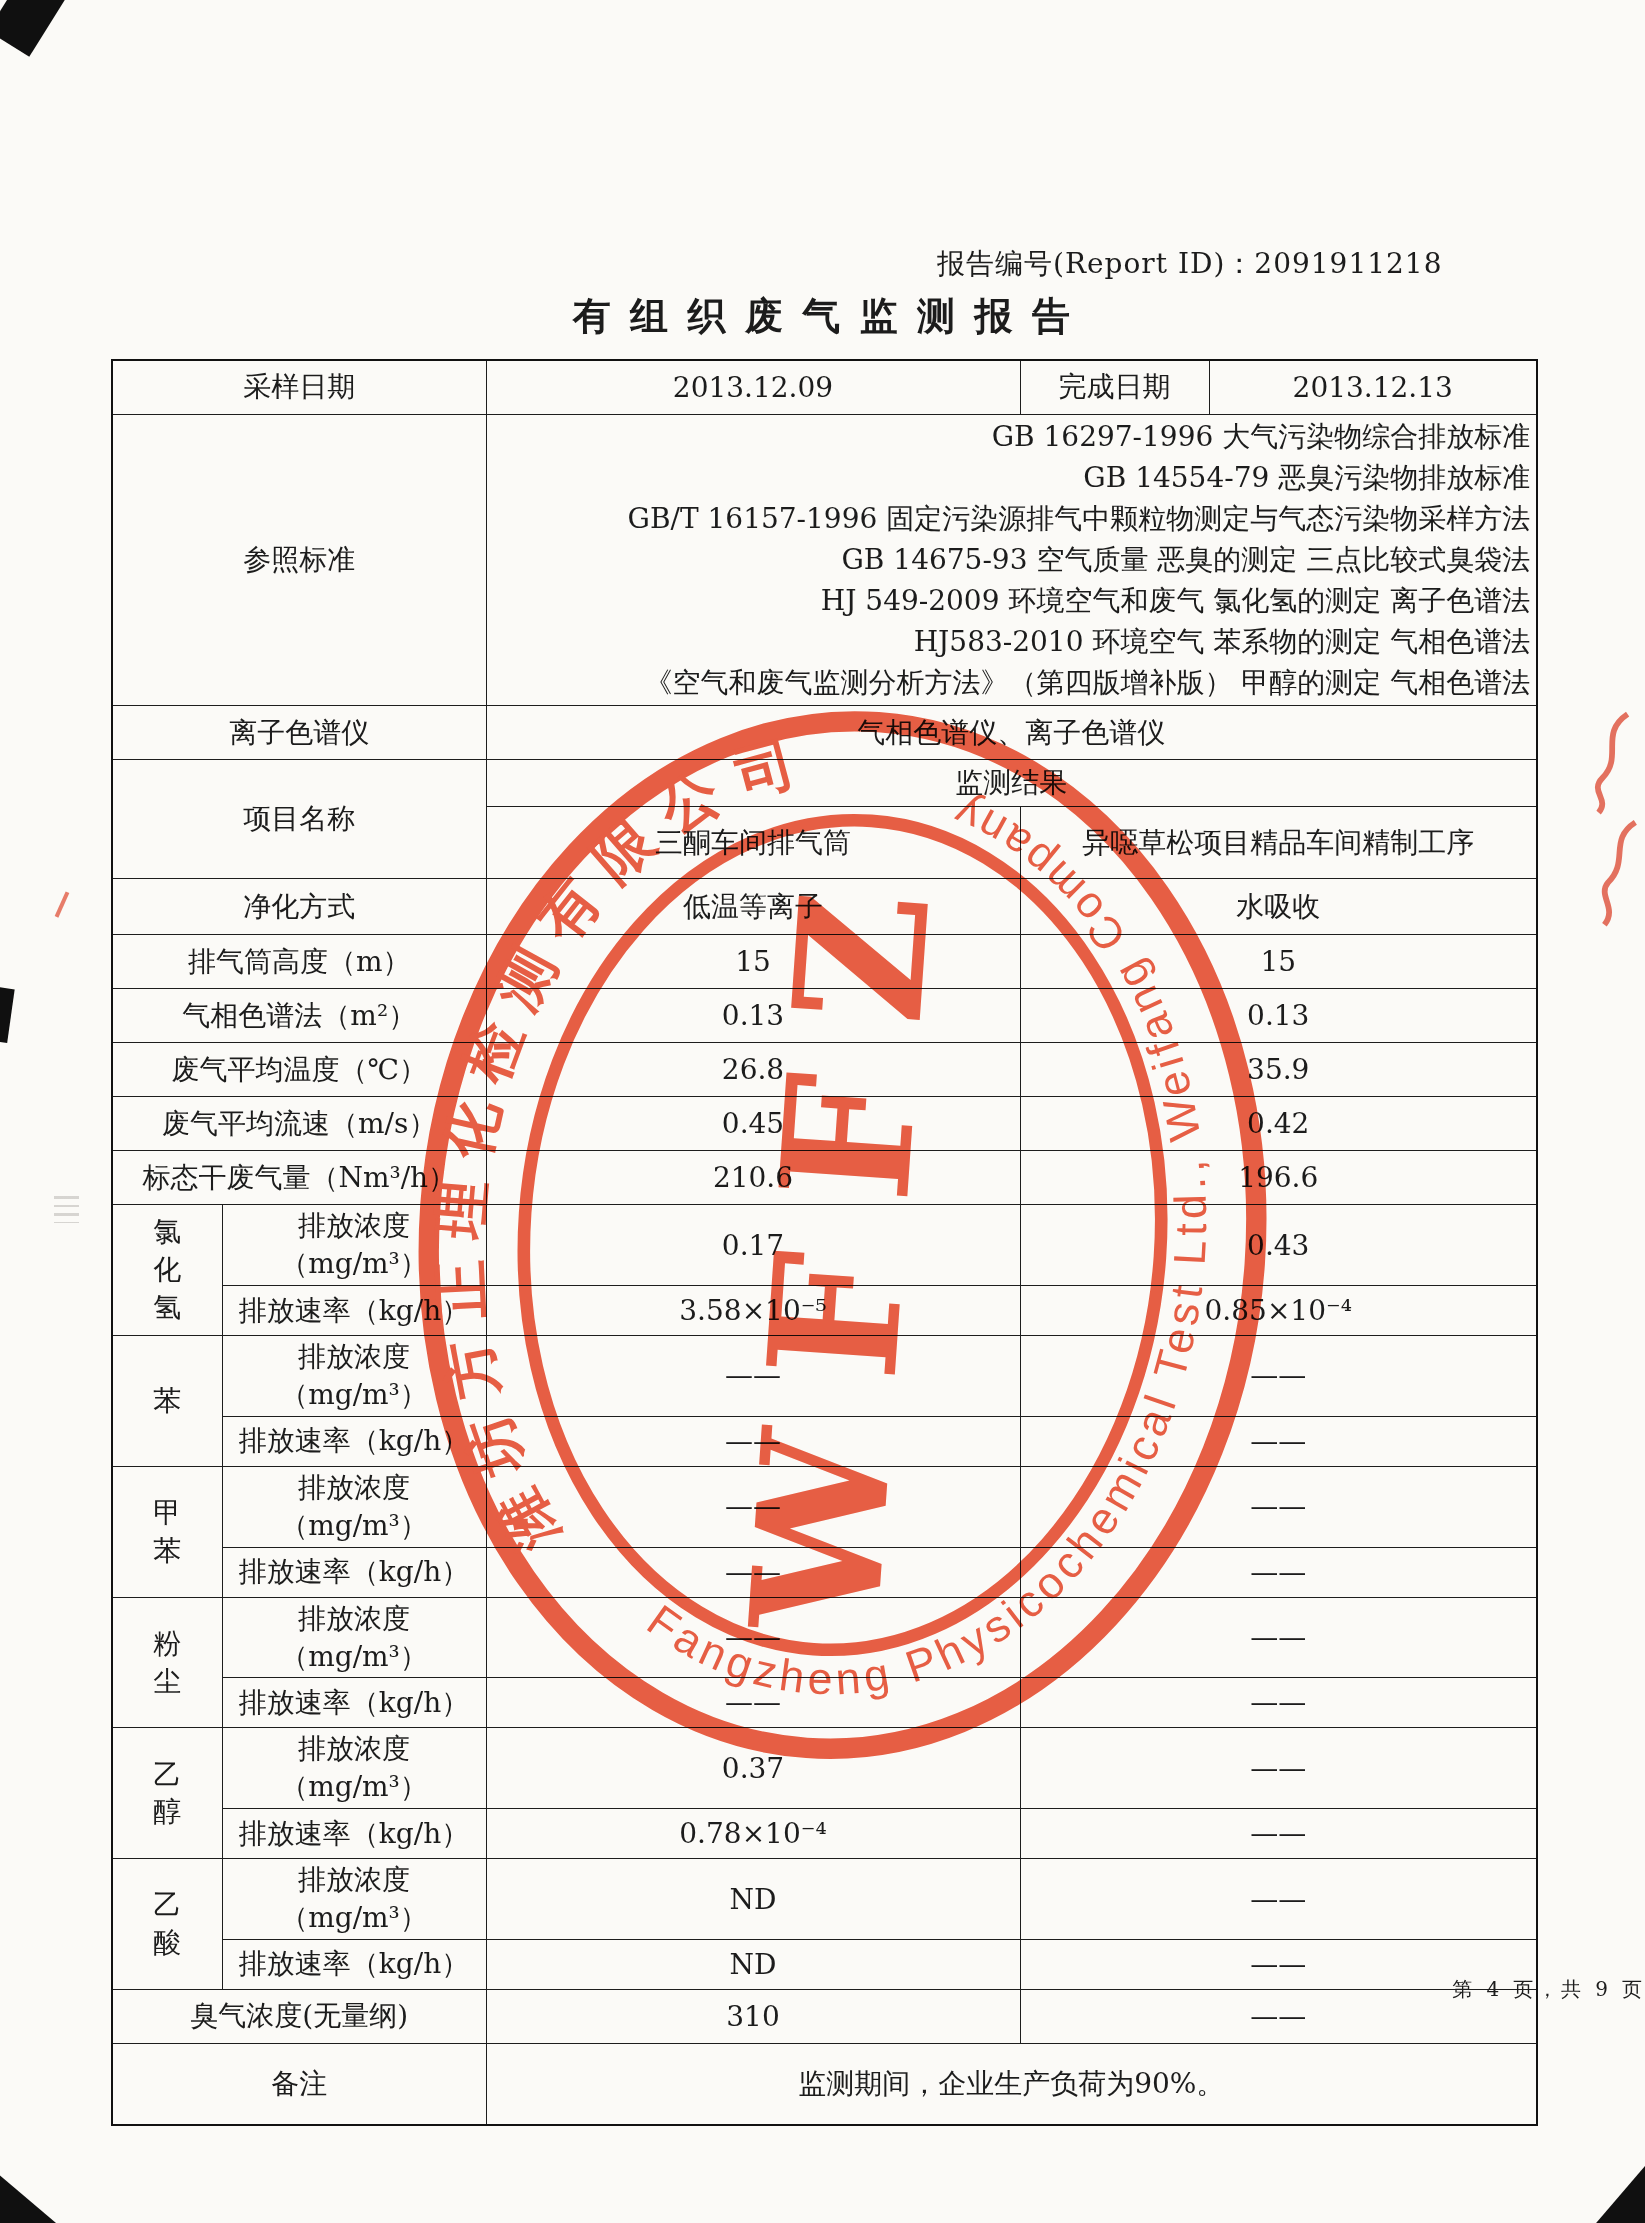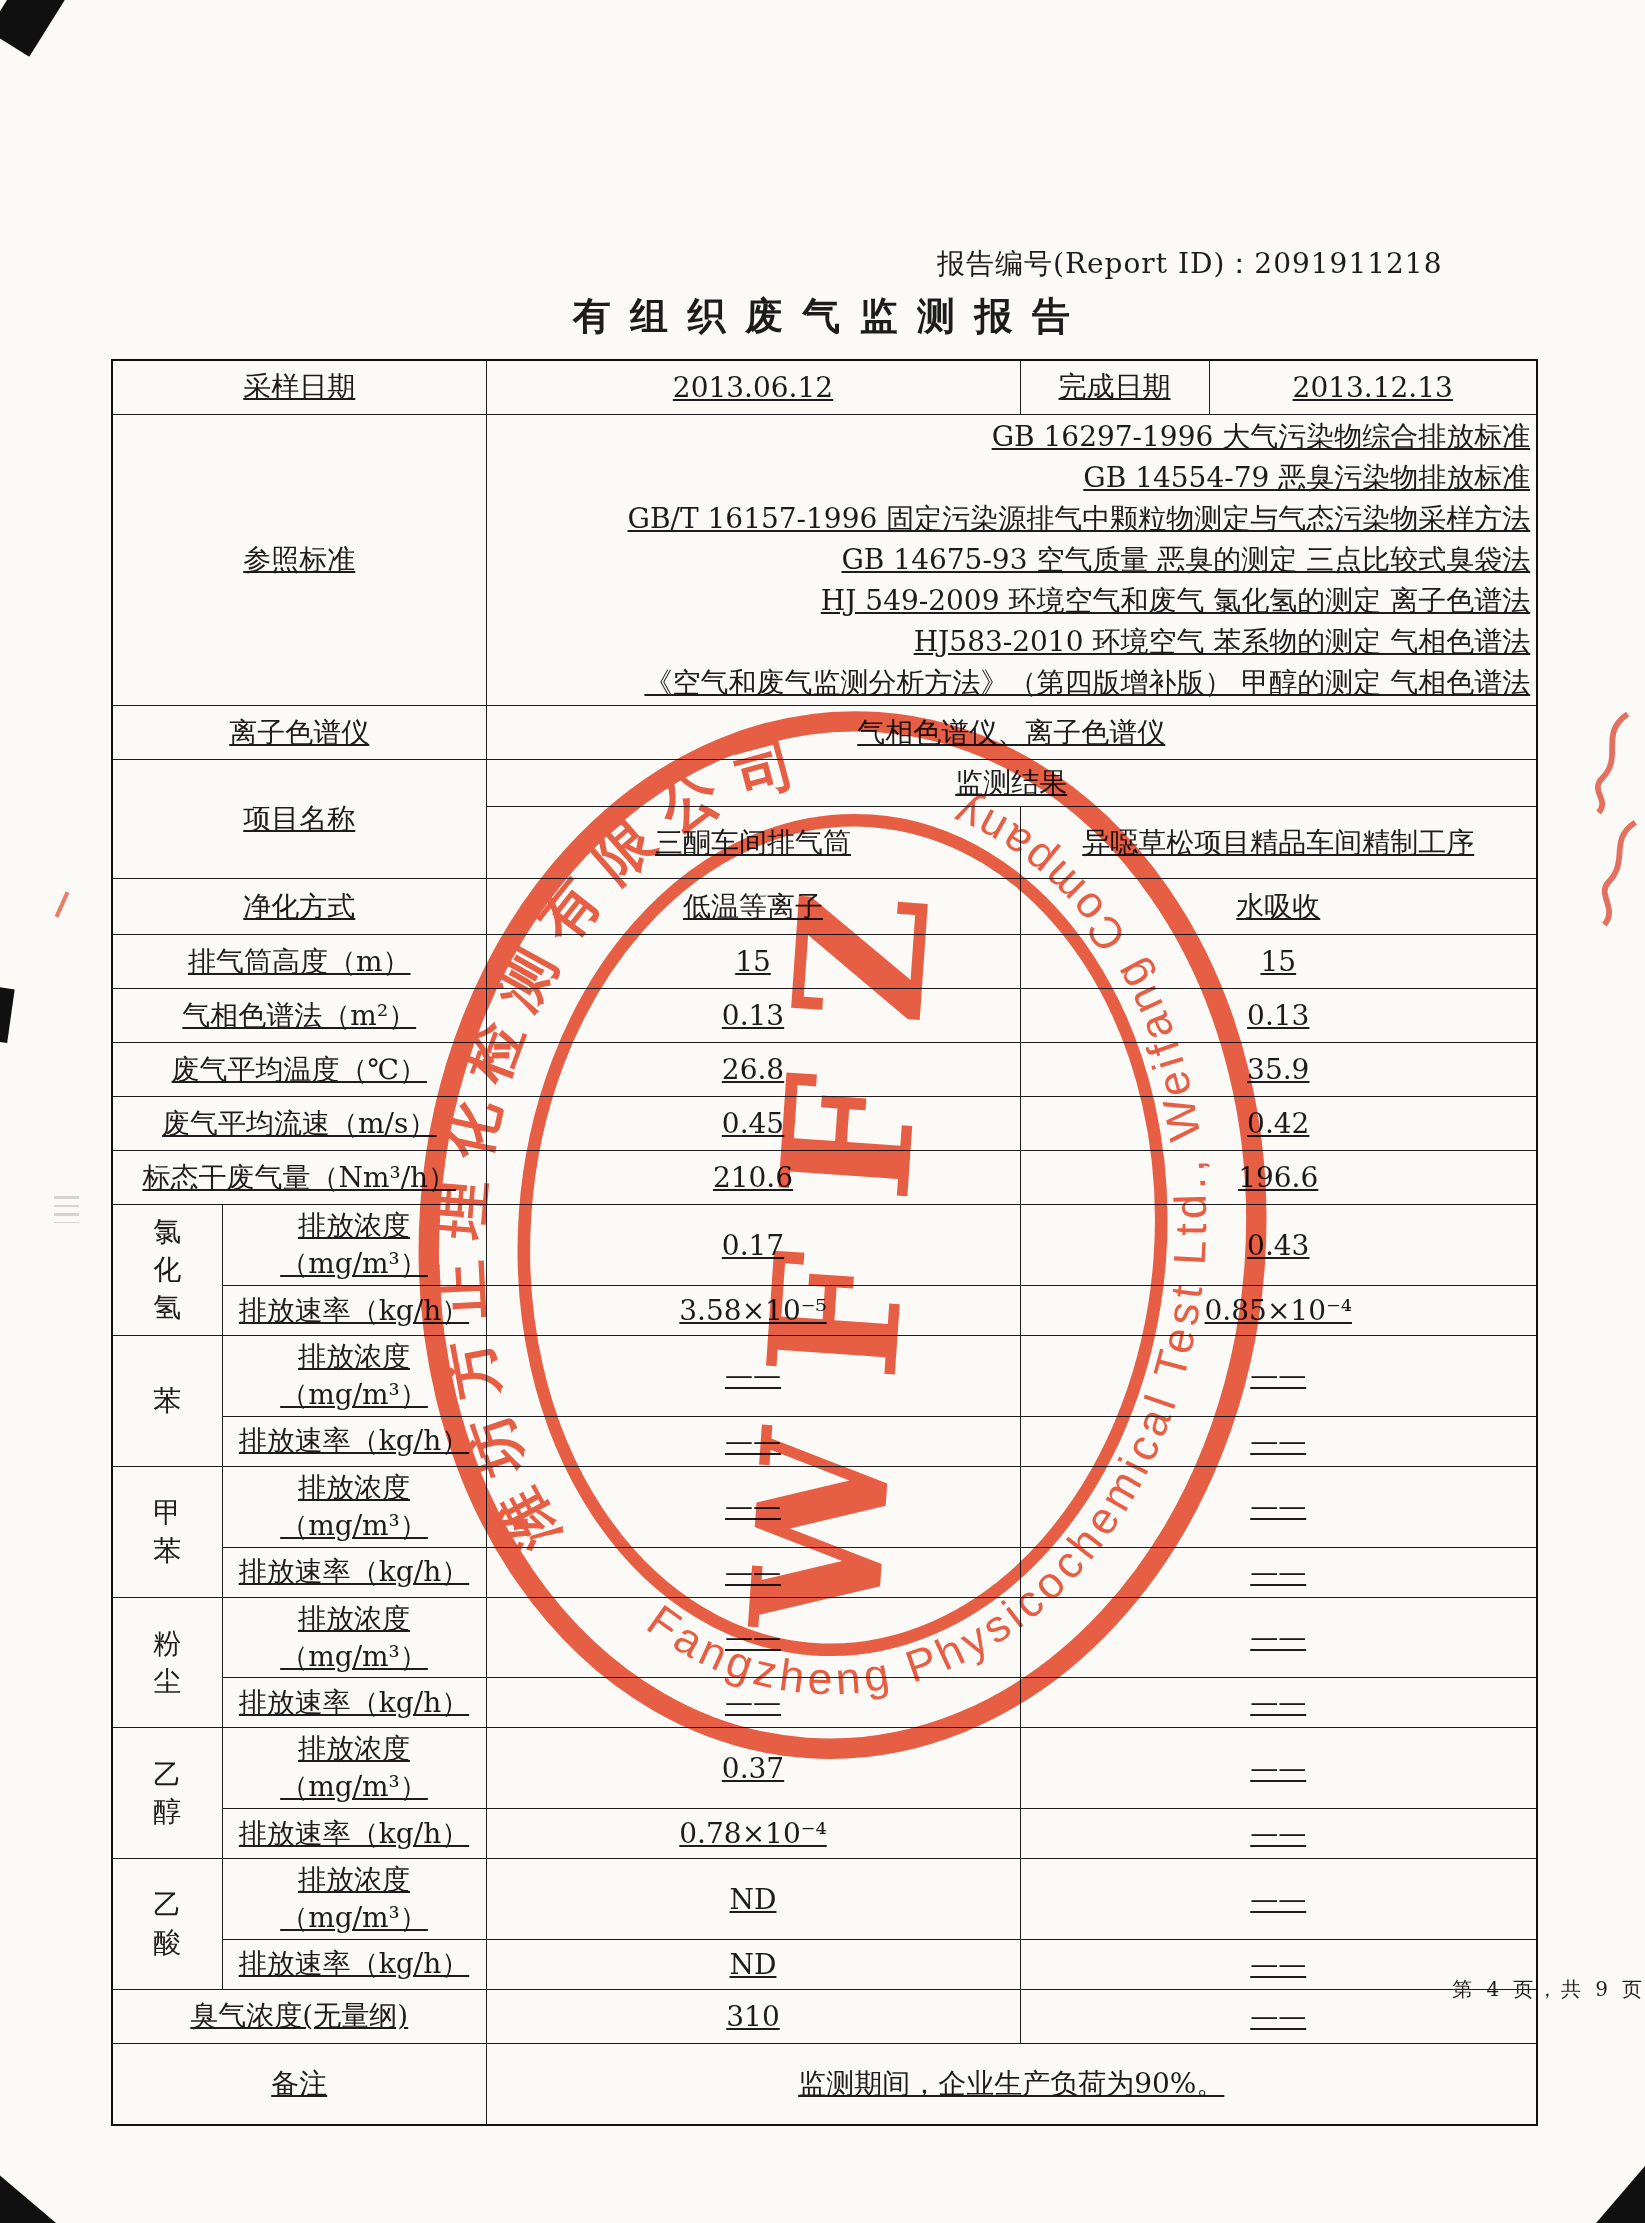--- a/index.html
+++ b/index.html
@@ -24,21 +24,21 @@
   table.main{
     position:absolute;left:111px;top:359px;width:1425px;
     border-collapse:collapse;table-layout:fixed;
     font-size:28px;
   }
   table.main td{
     border:1.9px solid #1d1d1d;
     text-align:center;vertical-align:middle;
     padding:1.9px 5.8px;overflow:hidden;
   }
-  table.main{border:2.9px solid #111;text-decoration:underline;}
+  table.main{border:2.9px solid #111;}
   .h56{height:54px}.h48{height:47px}.h74{height:72px}.h58{height:56px}
   .h52{height:50px}.h84{height:82px}.hstd{height:291px}
   td.left{text-align:left;padding-left:23px;}
   .stdline{line-height:41px;text-align:right;white-space:nowrap;}
   .vtext{
     display:inline-block;width:1.15em;word-break:break-all;
     line-height:1.35;vertical-align:middle;
   }
   
   .footer{
@@ -90,21 +90,21 @@
       <col style="width:110px">
         <col style="width:264px">
         <col style="width:534px">
       <col style="width:189px">
         <col style="width:328px">
     </colgroup>
 
     <tbody>
         <tr class="h56">
       <td colspan="2">采样日期</td>
-      <td>2013.06.12</td>
+      <td>2013.12.09</td>
       <td>完成日期</td>
       <td>2013.12.13</td>
     </tr>
 
     <tr class="hstd">
       <td colspan="2">参照标准</td>
       <td colspan="3" class="left">
         <div class="stdline">GB 16297-1996  大气污染物综合排放标准</div>
         <div class="stdline">GB 14554-79  恶臭污染物排放标准</div>
         <div class="stdline">GB/T 16157-1996  固定污染源排气中颗粒物测定与气态污染物采样方法</div>

